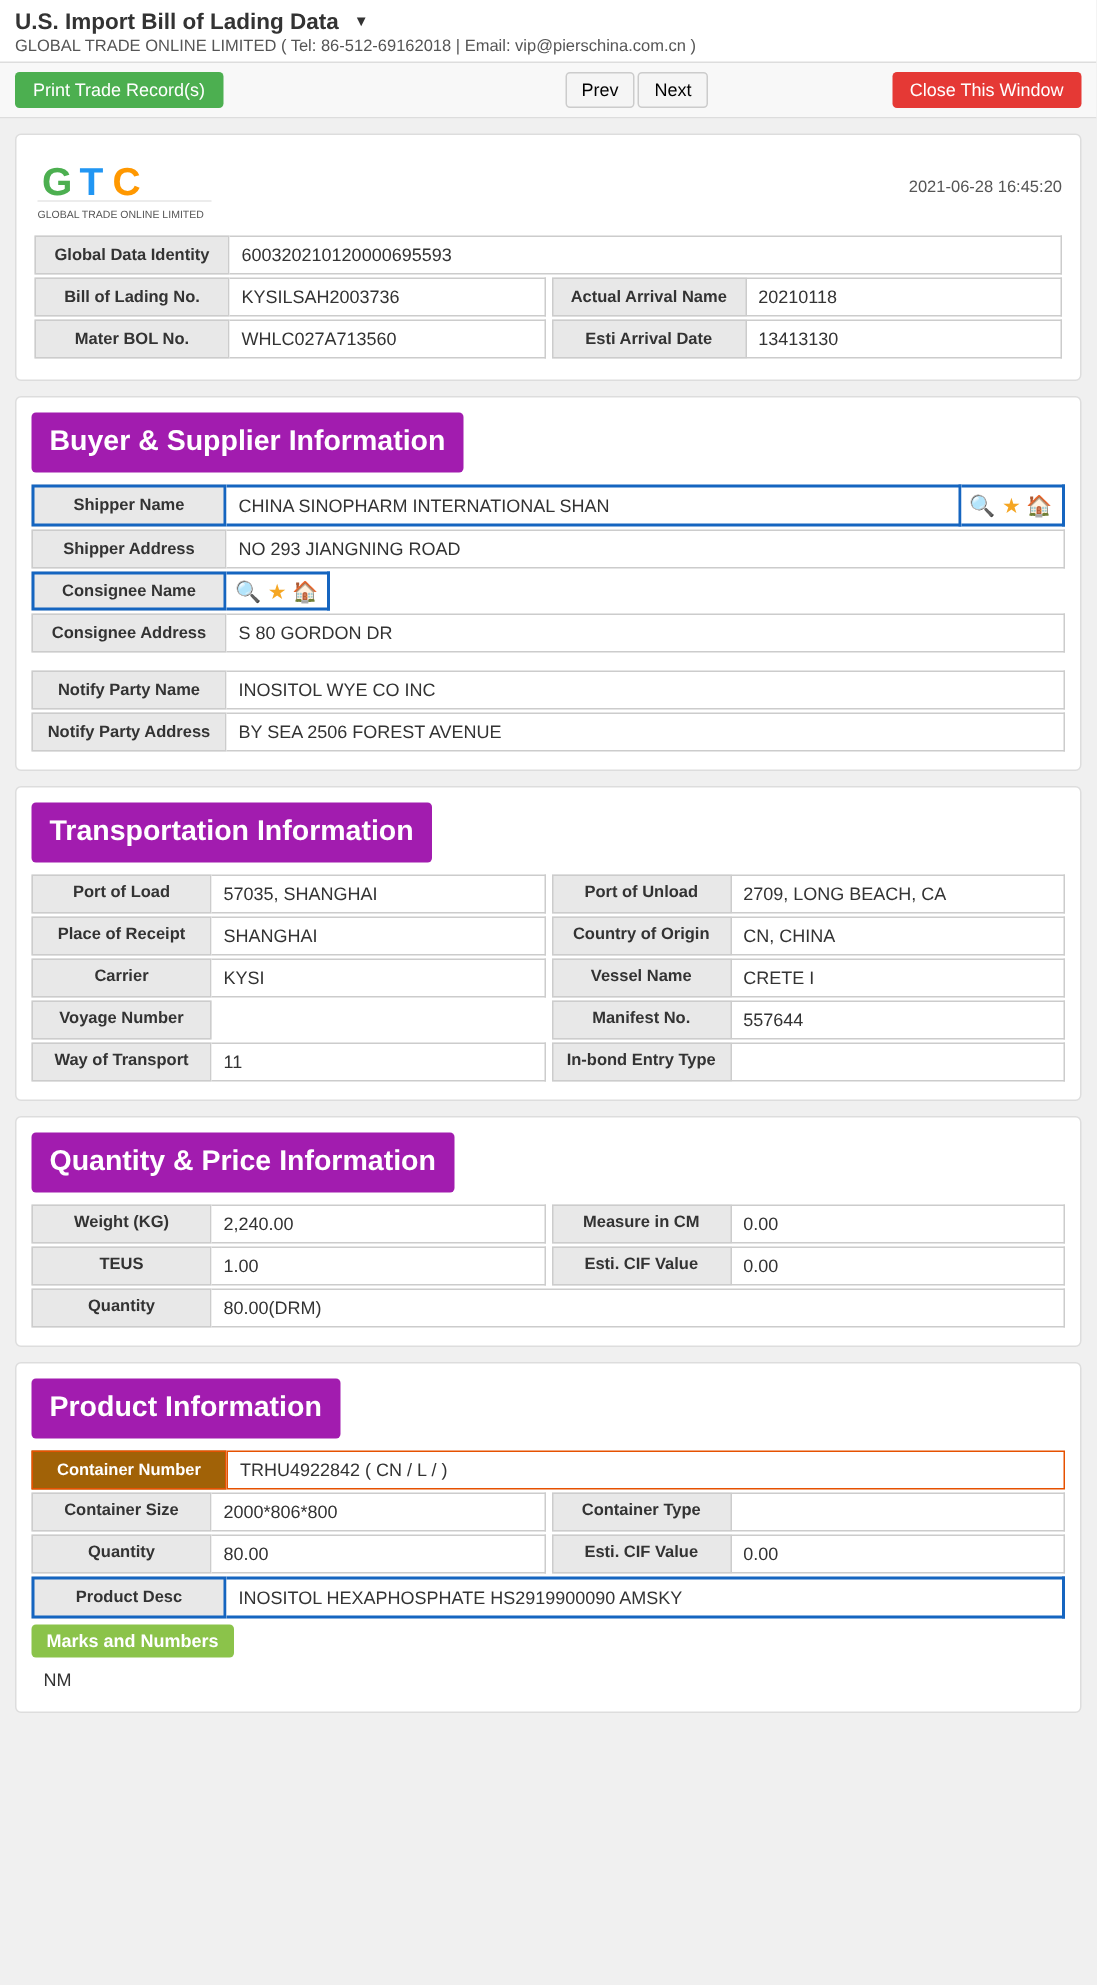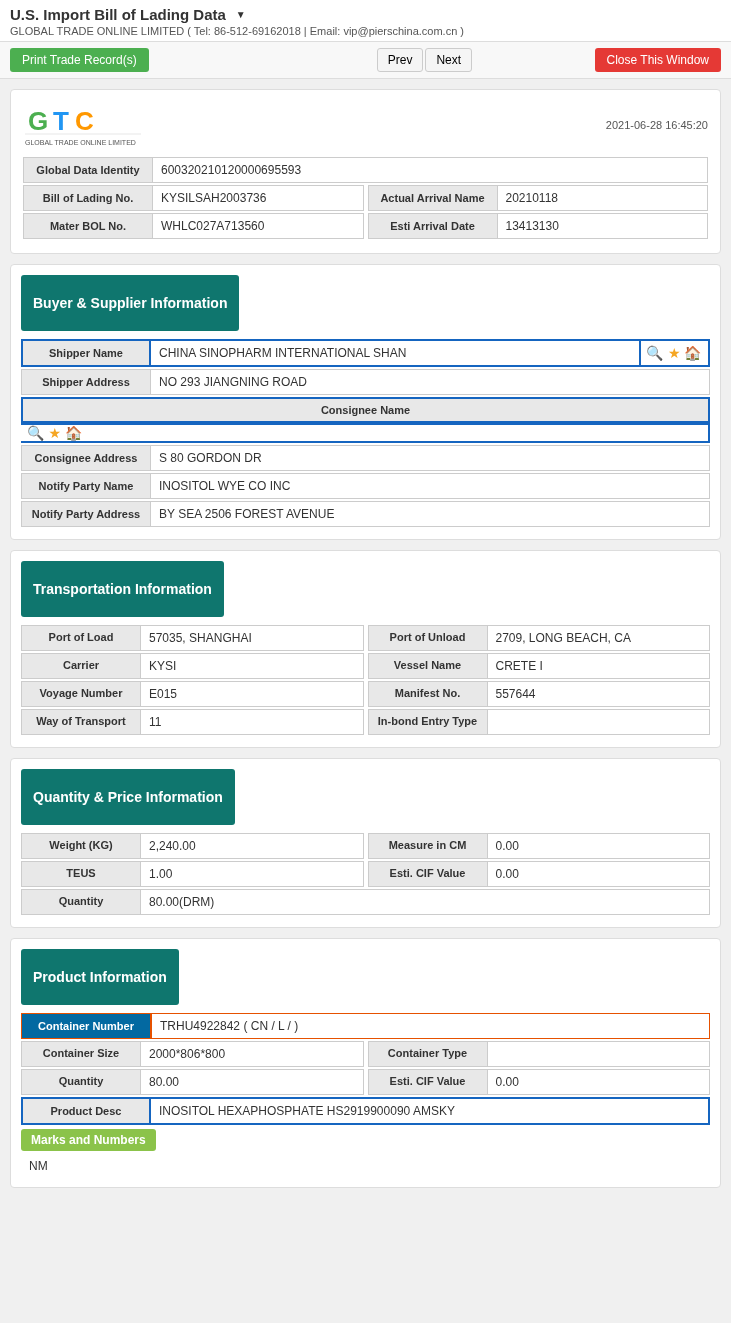--- a/index.html
+++ b/index.html
@@ -88,27 +88,27 @@
     }
     .logo-area {
       display: flex;
       flex-direction: column;
       align-items: flex-start;
     }
     .logo-svg { width: 120px; height: 45px; }
     .timestamp { font-size: 11px; color: #555; }
     .section-header {
       display: inline-block;
-      background: #0f766e;
+      background: #a21caf;
       color: #fff;
       font-weight: bold;
-      padding: 20px 12px;
+      padding: 9px 12px;
       border-radius: 3px;
       margin-bottom: 8px;
-      font-size: 14px;
+      font-size: 19px;
     }
     .section-wrapper {
       border: 1px solid #ddd;
       border-radius: 4px;
       padding: 10px;
       margin-bottom: 10px;
       background: #fff;
     }
     .label-sm {
       background: #e8e8e8;
@@ -182,21 +182,21 @@
     }
     .two-col-row .col:first-child {
       margin-right: 4px;
     }
     .full-row {
       display: flex;
       margin-bottom: 2px;
     }
     
     .label-orange {
-      background: #0369a1;
+      background: #a16207;
       color: #fff;
       font-weight: bold;
       text-align: center;
       padding: 5px 8px;
       border: 1px solid #e65100;
       font-size: 11px;
       min-width: 130px;
       display: flex;
       align-items: center;
       justify-content: center;
@@ -327,31 +327,31 @@
       </div>
     </div>
 
     
     <div class="field-row" style="margin-bottom:2px;">
       <div class="field-label">Shipper Address</div>
       <div class="field-value" style="flex:1;">NO 293 JIANGNING ROAD</div>
     </div>
 
     
-    <div class="field-row" style="margin-bottom:2px;flex-direction:column;">
+    <div class="field-row" style="margin-bottom:2px;">
       <div class="field-label" style="border:2px solid #1565c0;">Consignee Name</div>
       <div class="field-icons" style="border:2px solid #1565c0; border-left:none;">
         <span class="icon-search">🔍</span>
         <span class="icon-star">★</span>
         <span class="icon-home">🏠</span>
       </div>
     </div>
 
     
-    <div class="field-row" style="margin-bottom:2px;">
+    <div class="field-row" style="margin-bottom:12px;">
       <div class="field-label">Consignee Address</div>
       <div class="field-value" style="flex:1;">S 80 GORDON DR</div>
     </div>
 
     
     <div class="field-row" style="margin-bottom:2px;">
       <div class="field-label">Notify Party Name</div>
       <div class="field-value" style="flex:1;">INOSITOL WYE CO INC</div>
     </div>
 
@@ -371,38 +371,47 @@
         <div class="label-sm" style="min-width:120px;">Port of Load</div>
         <div class="value-sm" style="flex:1;">57035, SHANGHAI</div>
       </div>
       <div class="col">
         <div class="label-sm" style="min-width:120px; border-left:1px solid #ccc;">Port of Unload</div>
         <div class="value-sm" style="flex:1;">2709, LONG BEACH, CA</div>
       </div>
     </div>
 
     
+    <div class="two-col-row">
+      <div class="col">
+        <div class="label-sm" style="min-width:120px;">Place of Receipt</div>
+        <div class="value-sm" style="flex:1;">SHANGHAI</div>
+      </div>
+      <div class="col">
+        <div class="label-sm" style="min-width:120px; border-left:1px solid #ccc;">Country of Origin</div>
+        <div class="value-sm" style="flex:1;">CN, CHINA</div>
+      </div>
+    </div>
 
     
     <div class="two-col-row">
       <div class="col">
         <div class="label-sm" style="min-width:120px;">Carrier</div>
         <div class="value-sm" style="flex:1;">KYSI</div>
       </div>
       <div class="col">
         <div class="label-sm" style="min-width:120px; border-left:1px solid #ccc;">Vessel Name</div>
         <div class="value-sm" style="flex:1;">CRETE I</div>
       </div>
     </div>
 
     
     <div class="two-col-row">
       <div class="col">
         <div class="label-sm" style="min-width:120px;">Voyage Number</div>
-        <div class="value-sm" style="flex:1;">E015</div>
       </div>
       <div class="col">
         <div class="label-sm" style="min-width:120px; border-left:1px solid #ccc;">Manifest No.</div>
         <div class="value-sm" style="flex:1;">557644</div>
       </div>
     </div>
 
     
     <div class="two-col-row">
       <div class="col">

